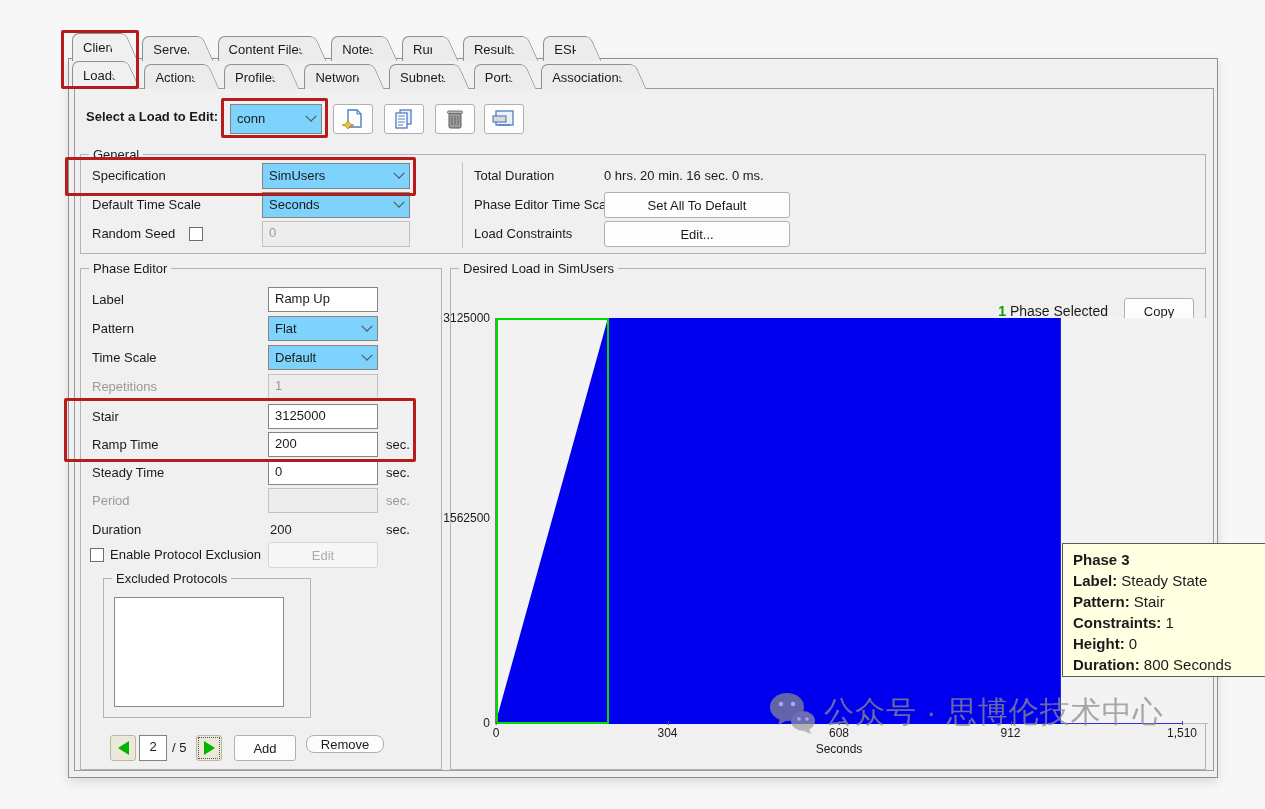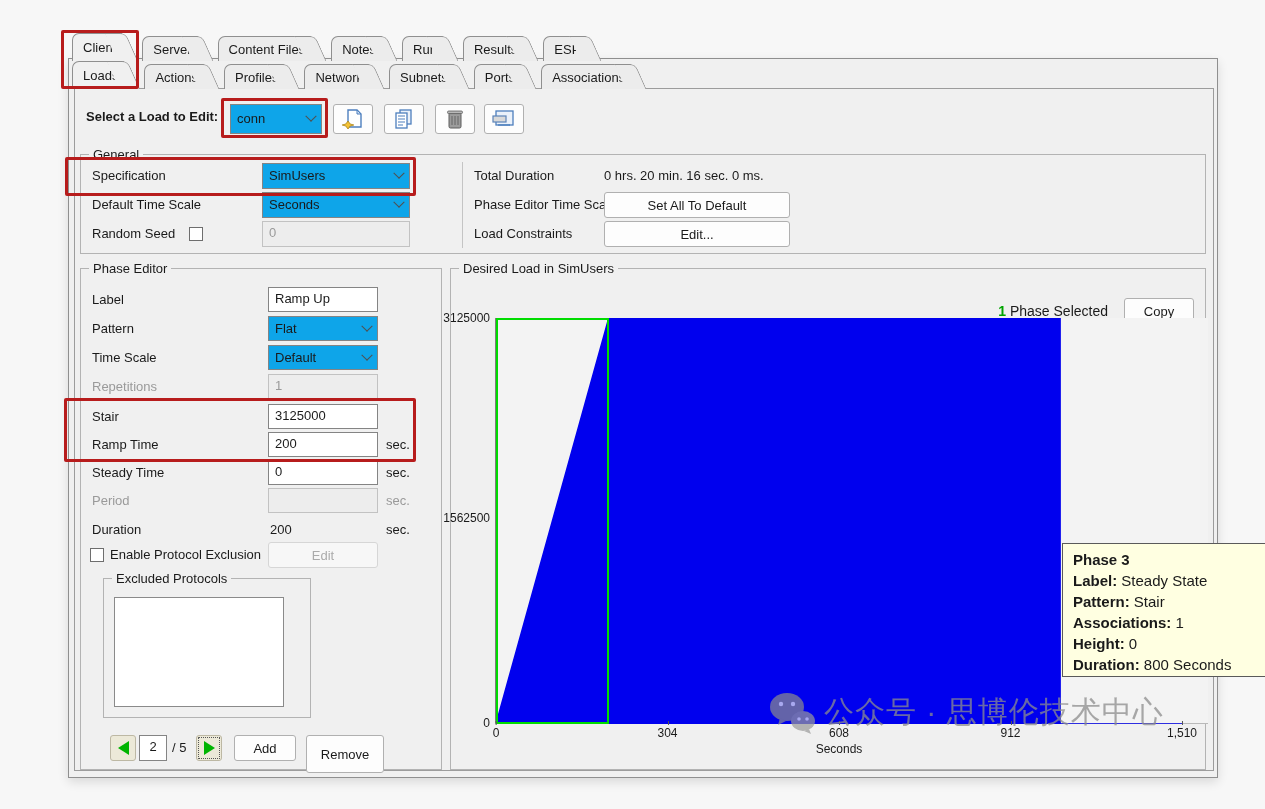--- a/index.html
+++ b/index.html
@@ -22,21 +22,21 @@
     border-top-left-radius:7px; cursor:default; white-space:nowrap; }
   .tab::after { content:""; position:absolute; top:-1px; bottom:0; right:-10px; width:20px;
     background:inherit; border-top:1px solid #8f8f8f; border-right:1px solid #8f8f8f;
     transform:skewX(24deg); border-top-right-radius:6px; }
   .tab.active { background:#f0f0f0; height:28px; line-height:27px; z-index:6; }
 
   
   .textbox { background:#fff; border:1px solid #848484; padding:3px 6px; line-height:16px;
     white-space:nowrap; overflow:hidden; }
   .textbox.disabled { background:#ededed; border-color:#c2c2c2; color:#9a9a9a; }
-  .combo { background:#0ea5e9; border:1px solid #848484; padding:3px 6px; line-height:16px;
+  .combo { background:#7dd3fc; border:1px solid #848484; padding:3px 6px; line-height:16px;
     display:flex; justify-content:space-between; align-items:center; white-space:nowrap; }
   .chev { width:8px; height:8px; border-right:1.5px solid #505050; border-bottom:1.5px solid #505050;
     transform:rotate(45deg) translate(-2px,-2px); flex:none; }
   .btn { background:#fdfdfd; border:1px solid #b0b0b0; border-radius:3px; text-align:center;
     display:flex; align-items:center; justify-content:center; cursor:default; }
   .btn.disabled { color:#ababab; border-color:#d6d6d6; background:#f7f7f7; }
   .checkbox { width:14px; height:14px; background:#fff; border:1px solid #6e6e6e; display:inline-block; }
   .groupbox { position:absolute; border:1px solid #b3b3b3; }
   .grouplabel { position:absolute; top:-8px; left:8px; background:#f0f0f0; padding:0 4px; }
   .flabel { position:absolute; line-height:26px; }
@@ -205,21 +205,21 @@
 
   <div class="btn abs" style="left:110px; top:735px; width:26px; height:26px; background:#ece9d8; border-color:#bdb8a4;">
     <span style="width:0;height:0;border-top:7px solid transparent;border-bottom:7px solid transparent;border-right:11px solid #00b400;"></span>
   </div>
   <div class="textbox abs" style="left:139px; top:735px; width:28px; height:26px; text-align:center;">2</div>
   <div class="abs flabel" style="left:172px; top:735px;">/ 5</div>
   <div class="btn abs" style="left:196px; top:735px; width:26px; height:26px; background:#ece9d8; border-color:#bdb8a4; outline:1px dotted #555; outline-offset:-3px;">
     <span style="width:0;height:0;border-top:7px solid transparent;border-bottom:7px solid transparent;border-left:11px solid #00b400;"></span>
   </div>
   <div class="btn abs" style="left:234px; top:735px; width:62px; height:26px;">Add</div>
-  <div class="btn abs" style="left:306px; top:735px; width:78px; height:38px;">Remove</div>
+  <div class="btn abs" style="left:306px; top:735px; width:78px; height:18px;border-radius:8px;">Remove</div>
 
   <div class="groupbox" style="left:450px; top:268px; width:756px; height:502px;">
     <span class="grouplabel" style="background:#f0f0f0;">Desired Load in SimUsers</span>
   </div>
   <div class="abs" style="left:960px; top:303px; width:148px; text-align:right; font-size:14px;">
     <b style="color:#00a400;">1</b><span> Phase Selected</span>
   </div>
   <div class="btn abs" style="left:1124px; top:298px; width:70px; height:27px;">Copy</div>
 
   <div class="y-tick" style="left:430px; top:311px;">3125000</div>
@@ -236,21 +236,21 @@
     <div class="x-tick" style="left: 343px;">608</div>
     <div class="x-tick" style="left: 514.5px;">912</div>
     <div class="x-tick" style="left: 686px;">1,510</div>
     <div class="abs" style="left:0; top:424px; width:686px; text-align:center; font-size:12px;">Seconds</div>
   </div>
 
   <div class="tooltip">
     <div><b>Phase 3</b></div>
     <div><b>Label:</b> <span>Steady State</span></div>
     <div><b>Pattern:</b> <span>Stair</span></div>
-    <div><b>Associations:</b> <span>1</span></div>
+    <div><b>Constraints:</b> <span>1</span></div>
     <div><b>Height:</b> <span>0</span></div>
     <div><b>Duration:</b> <span>800 Seconds</span></div>
   </div>
 
   <div class="watermark">
     <svg width="48" height="44" viewBox="0 0 48 44" opacity="0.7">
       <ellipse cx="19" cy="17" rx="17" ry="14" fill="#8d8d8d"></ellipse>
       <path d="M12 28 l-2 7 8 -4 z" fill="#8d8d8d"></path>
       <circle cx="13" cy="14" r="2.2" fill="#f0f0f0"></circle>
       <circle cx="25" cy="14" r="2.2" fill="#f0f0f0"></circle>

